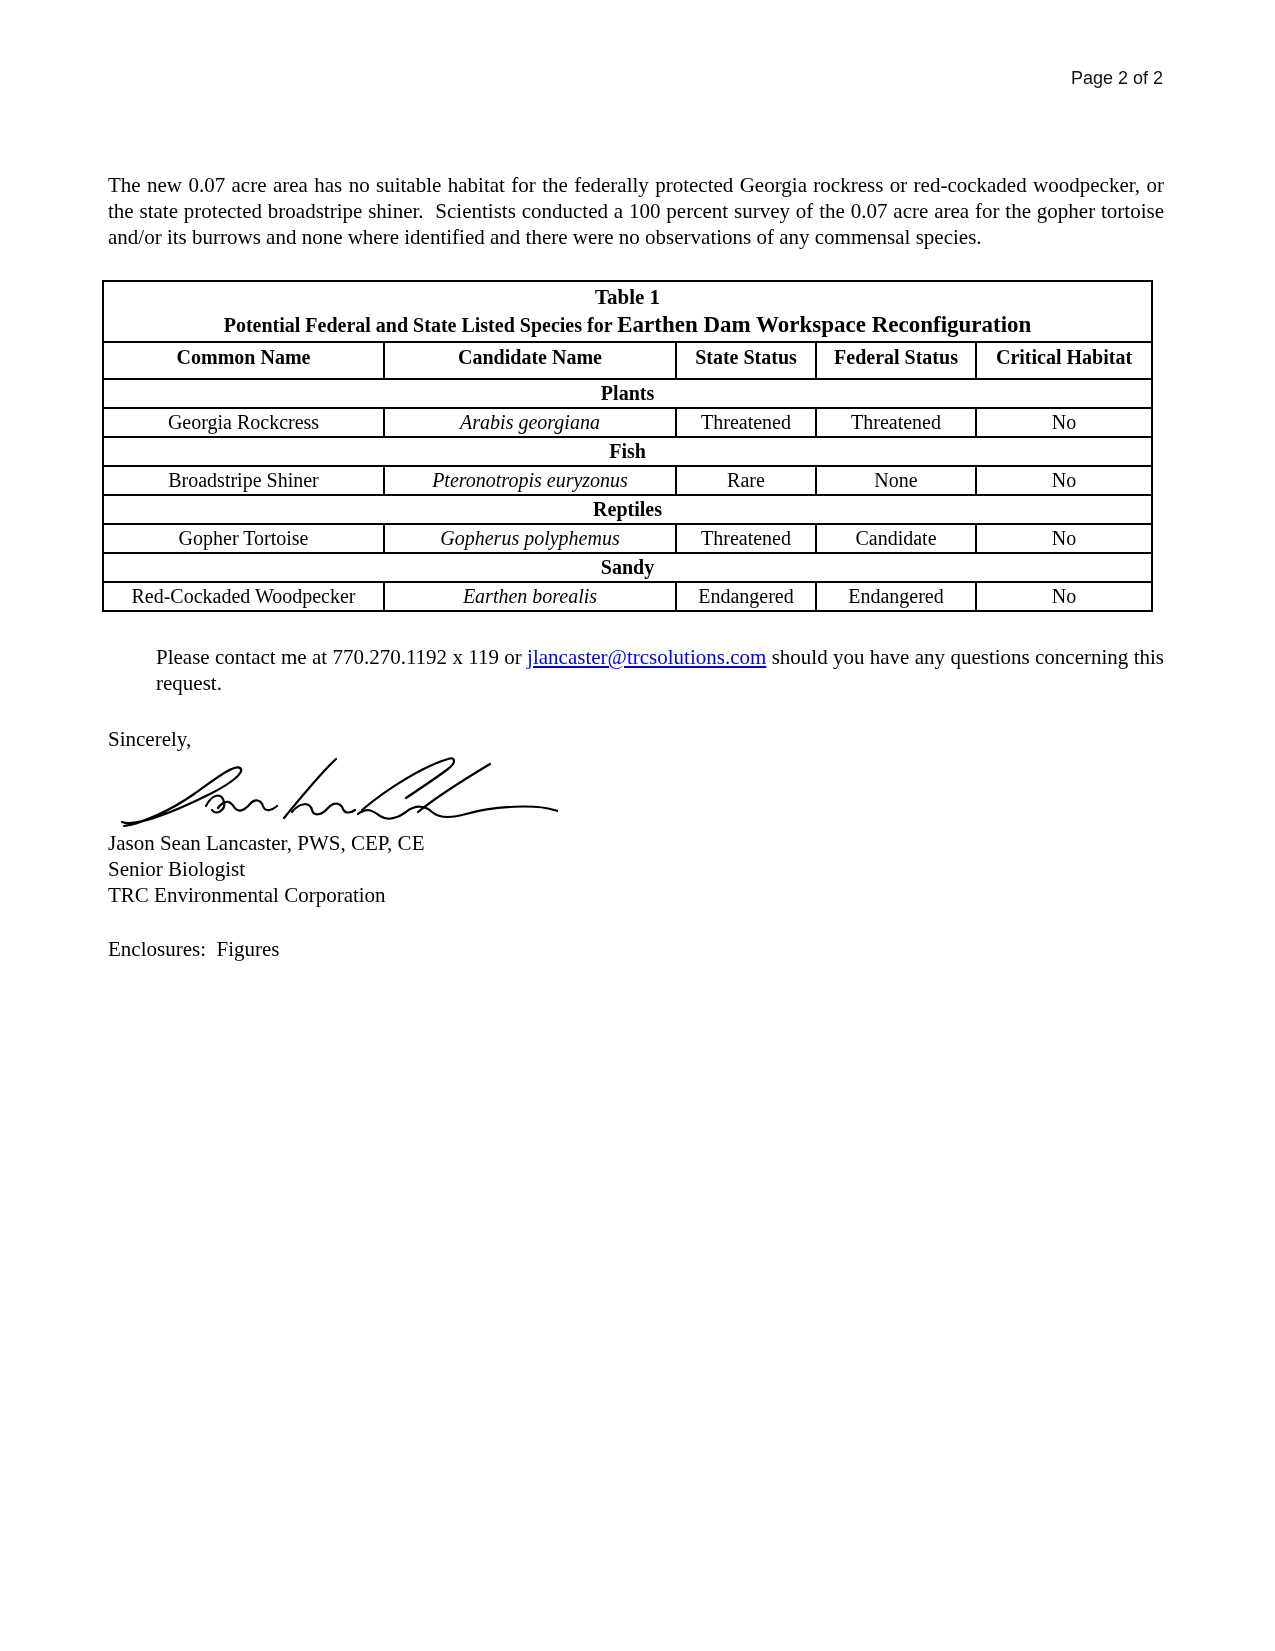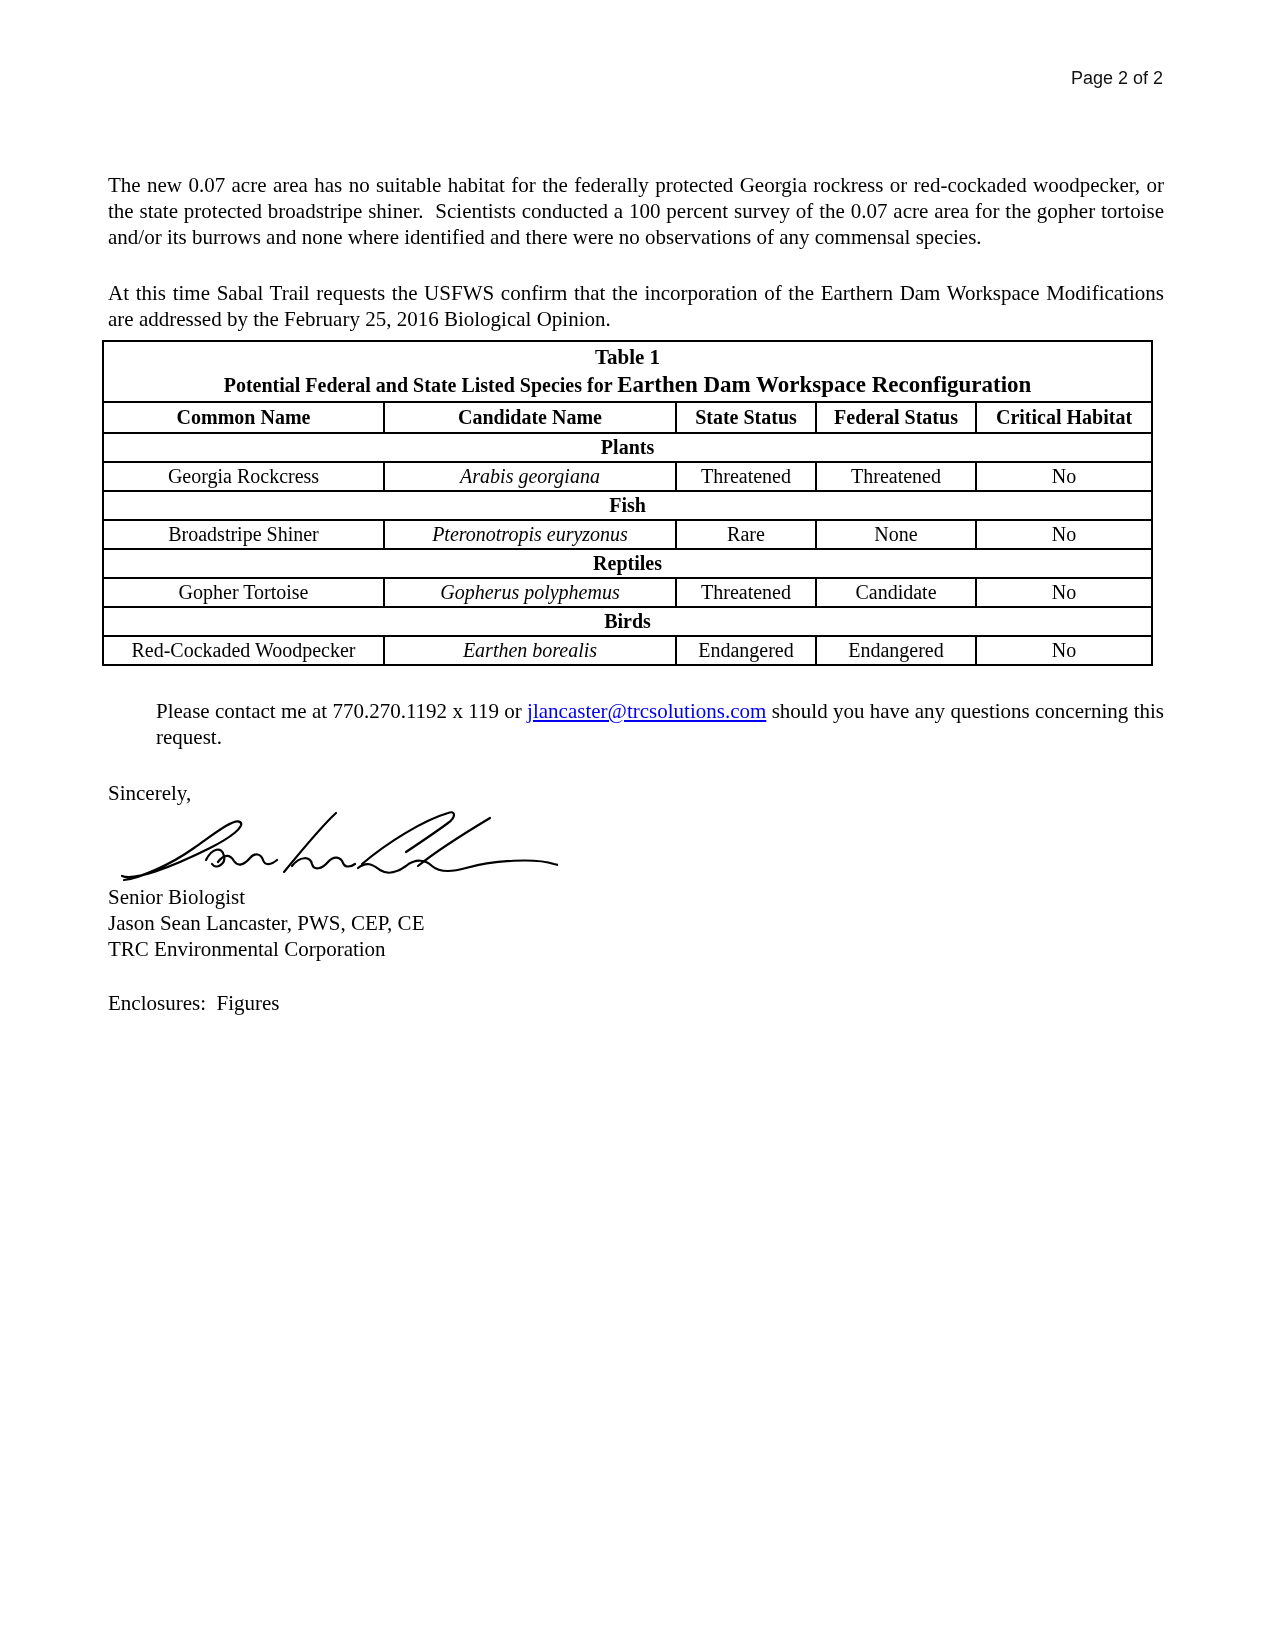--- a/index.html
+++ b/index.html
@@ -48,21 +48,21 @@
     border: 2px solid #000000;
     padding: 2px 8px;
     text-align: center;
     vertical-align: middle;
     overflow: hidden;
   }
   td.title-cell { text-align: center; padding: 4px 8px 6px 8px; }
   .t-title { font-weight: bold; font-size: 21px; line-height: 27px; }
   .t-subtitle { font-weight: bold; font-size: 20px; line-height: 27px; }
   .t-subtitle .t-sub-em { font-size: 23px; }
-  table.species th { font-weight: bold; white-space: nowrap; padding-top: 3px; padding-bottom: 3px; }
+  table.species th { font-weight: bold; white-space: nowrap; padding-top: 3px; padding-bottom: 9px; }
   tr.group-row td { font-weight: bold; }
   td.sci { font-style: italic; }
 
   .contact { margin-top: 32px; margin-left: 48px; }
   .salutation { margin-top: 26px; }
   .signature-wrap { margin: 4px 0 2px 10px; height: 72px; }
   .signature-wrap svg { display: block; }
   .sig-block div { white-space: pre-wrap; }
   .enclosures { margin-top: 28px; white-space: pre-wrap; }
   .cc-line { margin-top: 26px; white-space: pre-wrap; }
@@ -71,21 +71,20 @@
 <body>
 
 <div class="page">
 
   <div class="page-number">Page 2 of 2</div>
 
   <div class="content">
 
     <p class="para">The new 0.07 acre area has no suitable habitat for the federally protected Georgia rockress or red-cockaded woodpecker, or the state protected broadstripe shiner.  Scientists conducted a 100 percent survey of the 0.07 acre area for the gopher tortoise and/or its burrows and none where identified and there were no observations of any commensal species.</p>
 
-    <p class="para para2">At this time Sabal Trail requests the USFWS confirm that the incorporation of the Earthern Dam Workspace Modifications are addressed by the February 25, 2016 Biological Opinion.</p>
 
     <table class="species">
       <colgroup>
         <col style="width:281px">
           <col style="width:292px">
           <col style="width:140px">
           <col style="width:160px">
           <col style="width:176px">
       </colgroup>
       <tbody>
@@ -130,21 +129,21 @@
         </tr>
         <tr>
           <td>Gopher Tortoise</td>
           <td class="sci">Gopherus polyphemus</td>
           <td>Threatened</td>
           <td>Candidate</td>
           <td>No</td>
         </tr>
 
         <tr class="group-row">
-          <td colspan="5">Birds</td>
+          <td colspan="5">Sandy</td>
         </tr>
         <tr>
           <td>Red-Cockaded Woodpecker</td>
           <td class="sci">Earthen borealis</td>
           <td>Endangered</td>
           <td>Endangered</td>
           <td>No</td>
         </tr>
       </tbody>
     </table>
@@ -162,22 +161,22 @@
           <path d="M166,62 C 184,40 206,14 218,3"></path>
           <path d="M174,56 c8,-10 18,-10 20,-2 c2,7 10,5 16,-2 c6,-7 13,-5 15,1 c2,5 8,4 12,1"></path>
           <path d="M244,54 C 270,32 306,10 330,3 C 338,0 338,7 330,13 C 318,22 300,34 288,42"></path>
           <path d="M300,56 C 322,38 352,20 372,8"></path>
           <path d="M240,58 c10,-8 16,-2 22,2 c8,5 18,2 26,-4 c10,-8 20,-6 26,0 c8,7 20,6 34,2 c28,-8 70,-10 88,-4 c8,2 16,2 22,0"></path>
         </g>
       </svg>
     </div>
 
     <div class="sig-block">
+      <div>Jason Sean Lancaster, PWS, CEP, CE</div>
       <div>Senior Biologist</div>
-      <div>Jason Sean Lancaster, PWS, CEP, CE</div>
       <div>TRC Environmental Corporation</div>
     </div>
 
     <div class="enclosures">Enclosures:  Figures</div>
 
 
   </div>
 </div>
 
 </body></html>

